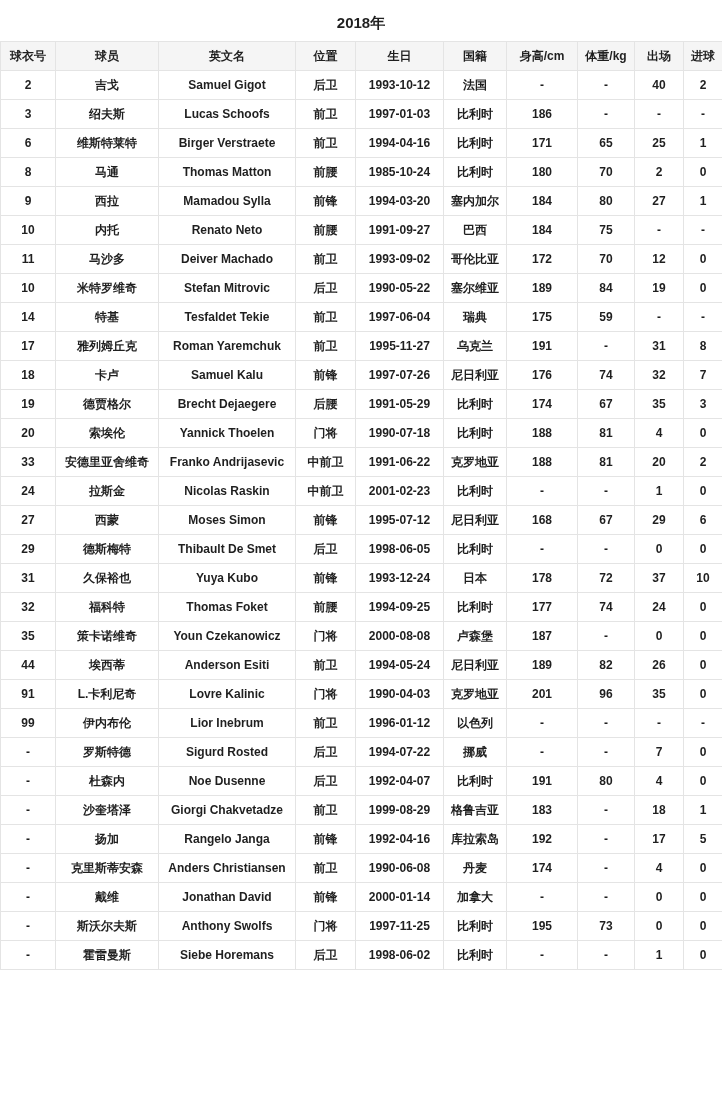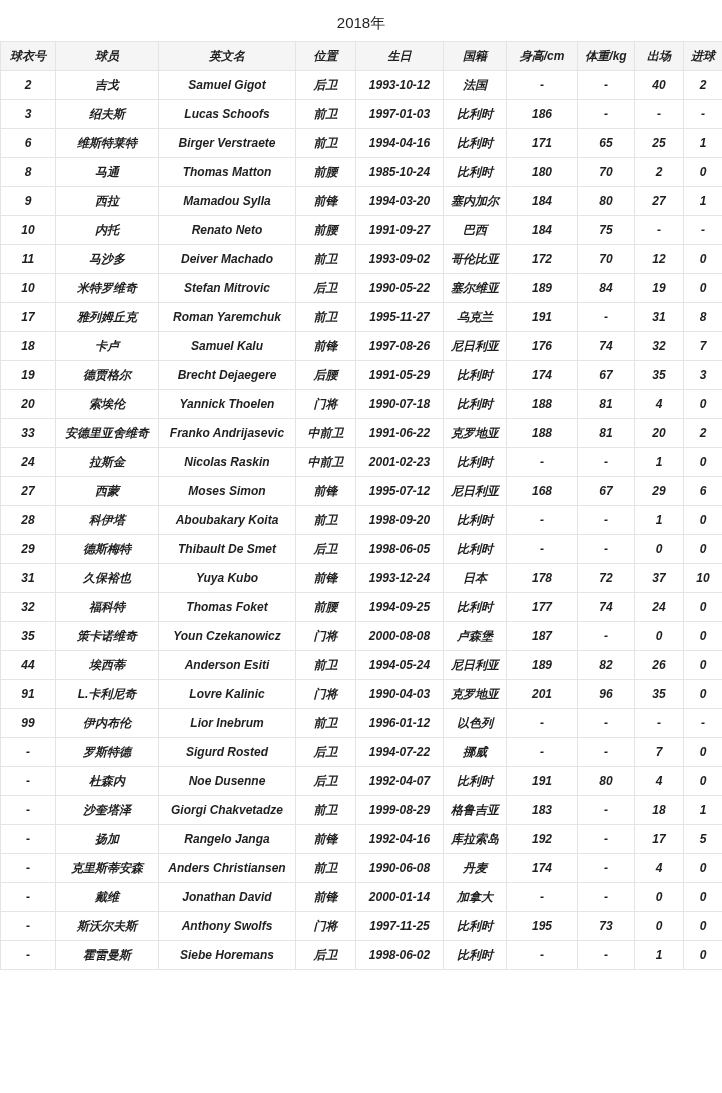--- a/index.html
+++ b/index.html
@@ -12,28 +12,27 @@
   body{
     width:722px;height:1093px;
     background:#fff;
     font-family:"Liberation Sans","DejaVu Sans",sans-serif;
     color:var(--text);
   }
   .page-title{
     margin:14px 0 9px 0;
     text-align:center;
     font-size:15px;
-    font-weight:normal;
+    font-weight:bold;
     line-height:18px;
   }
   table.roster{
     width:722px;
     border-collapse:collapse;
     table-layout:fixed;
-    font-style:italic;
   }
   table.roster th, table.roster td{
     border:1px solid var(--border);
     height:28px;
     padding:0 2px;
     text-align:center;
     vertical-align:middle;
     font-size:12px;
     font-weight:bold;
     color:var(--text);
@@ -170,37 +169,49 @@
         <td>Stefan Mitrovic</td>
         <td>后卫</td>
         <td>1990-05-22</td>
         <td>塞尔维亚</td>
         <td>189</td>
         <td>84</td>
         <td>19</td>
         <td>0</td>
       </tr>
       <tr>
+        <td>14</td>
+        <td>特基</td>
+        <td>Tesfaldet Tekie</td>
+        <td>前卫</td>
+        <td>1997-06-04</td>
+        <td>瑞典</td>
+        <td>175</td>
+        <td>59</td>
+        <td>-</td>
+        <td>-</td>
+      </tr>
+      <tr>
         <td>17</td>
         <td>雅列姆丘克</td>
         <td>Roman Yaremchuk</td>
         <td>前卫</td>
         <td>1995-11-27</td>
         <td>乌克兰</td>
         <td>191</td>
         <td>-</td>
         <td>31</td>
         <td>8</td>
       </tr>
       <tr>
         <td>18</td>
         <td>卡卢</td>
         <td>Samuel Kalu</td>
         <td>前锋</td>
-        <td>1997-08-26</td>
+        <td>1997-07-26</td>
         <td>尼日利亚</td>
         <td>176</td>
         <td>74</td>
         <td>32</td>
         <td>7</td>
       </tr>
       <tr>
         <td>19</td>
         <td>德贾格尔</td>
         <td>Brecht Dejaegere</td>
@@ -254,32 +265,20 @@
         <td>Moses Simon</td>
         <td>前锋</td>
         <td>1995-07-12</td>
         <td>尼日利亚</td>
         <td>168</td>
         <td>67</td>
         <td>29</td>
         <td>6</td>
       </tr>
       <tr>
-        <td>28</td>
-        <td>科伊塔</td>
-        <td>Aboubakary Koita</td>
-        <td>前卫</td>
-        <td>1998-09-20</td>
-        <td>比利时</td>
-        <td>-</td>
-        <td>-</td>
-        <td>1</td>
-        <td>0</td>
-      </tr>
-      <tr>
         <td>29</td>
         <td>德斯梅特</td>
         <td>Thibault De Smet</td>
         <td>后卫</td>
         <td>1998-06-05</td>
         <td>比利时</td>
         <td>-</td>
         <td>-</td>
         <td>0</td>
         <td>0</td>

